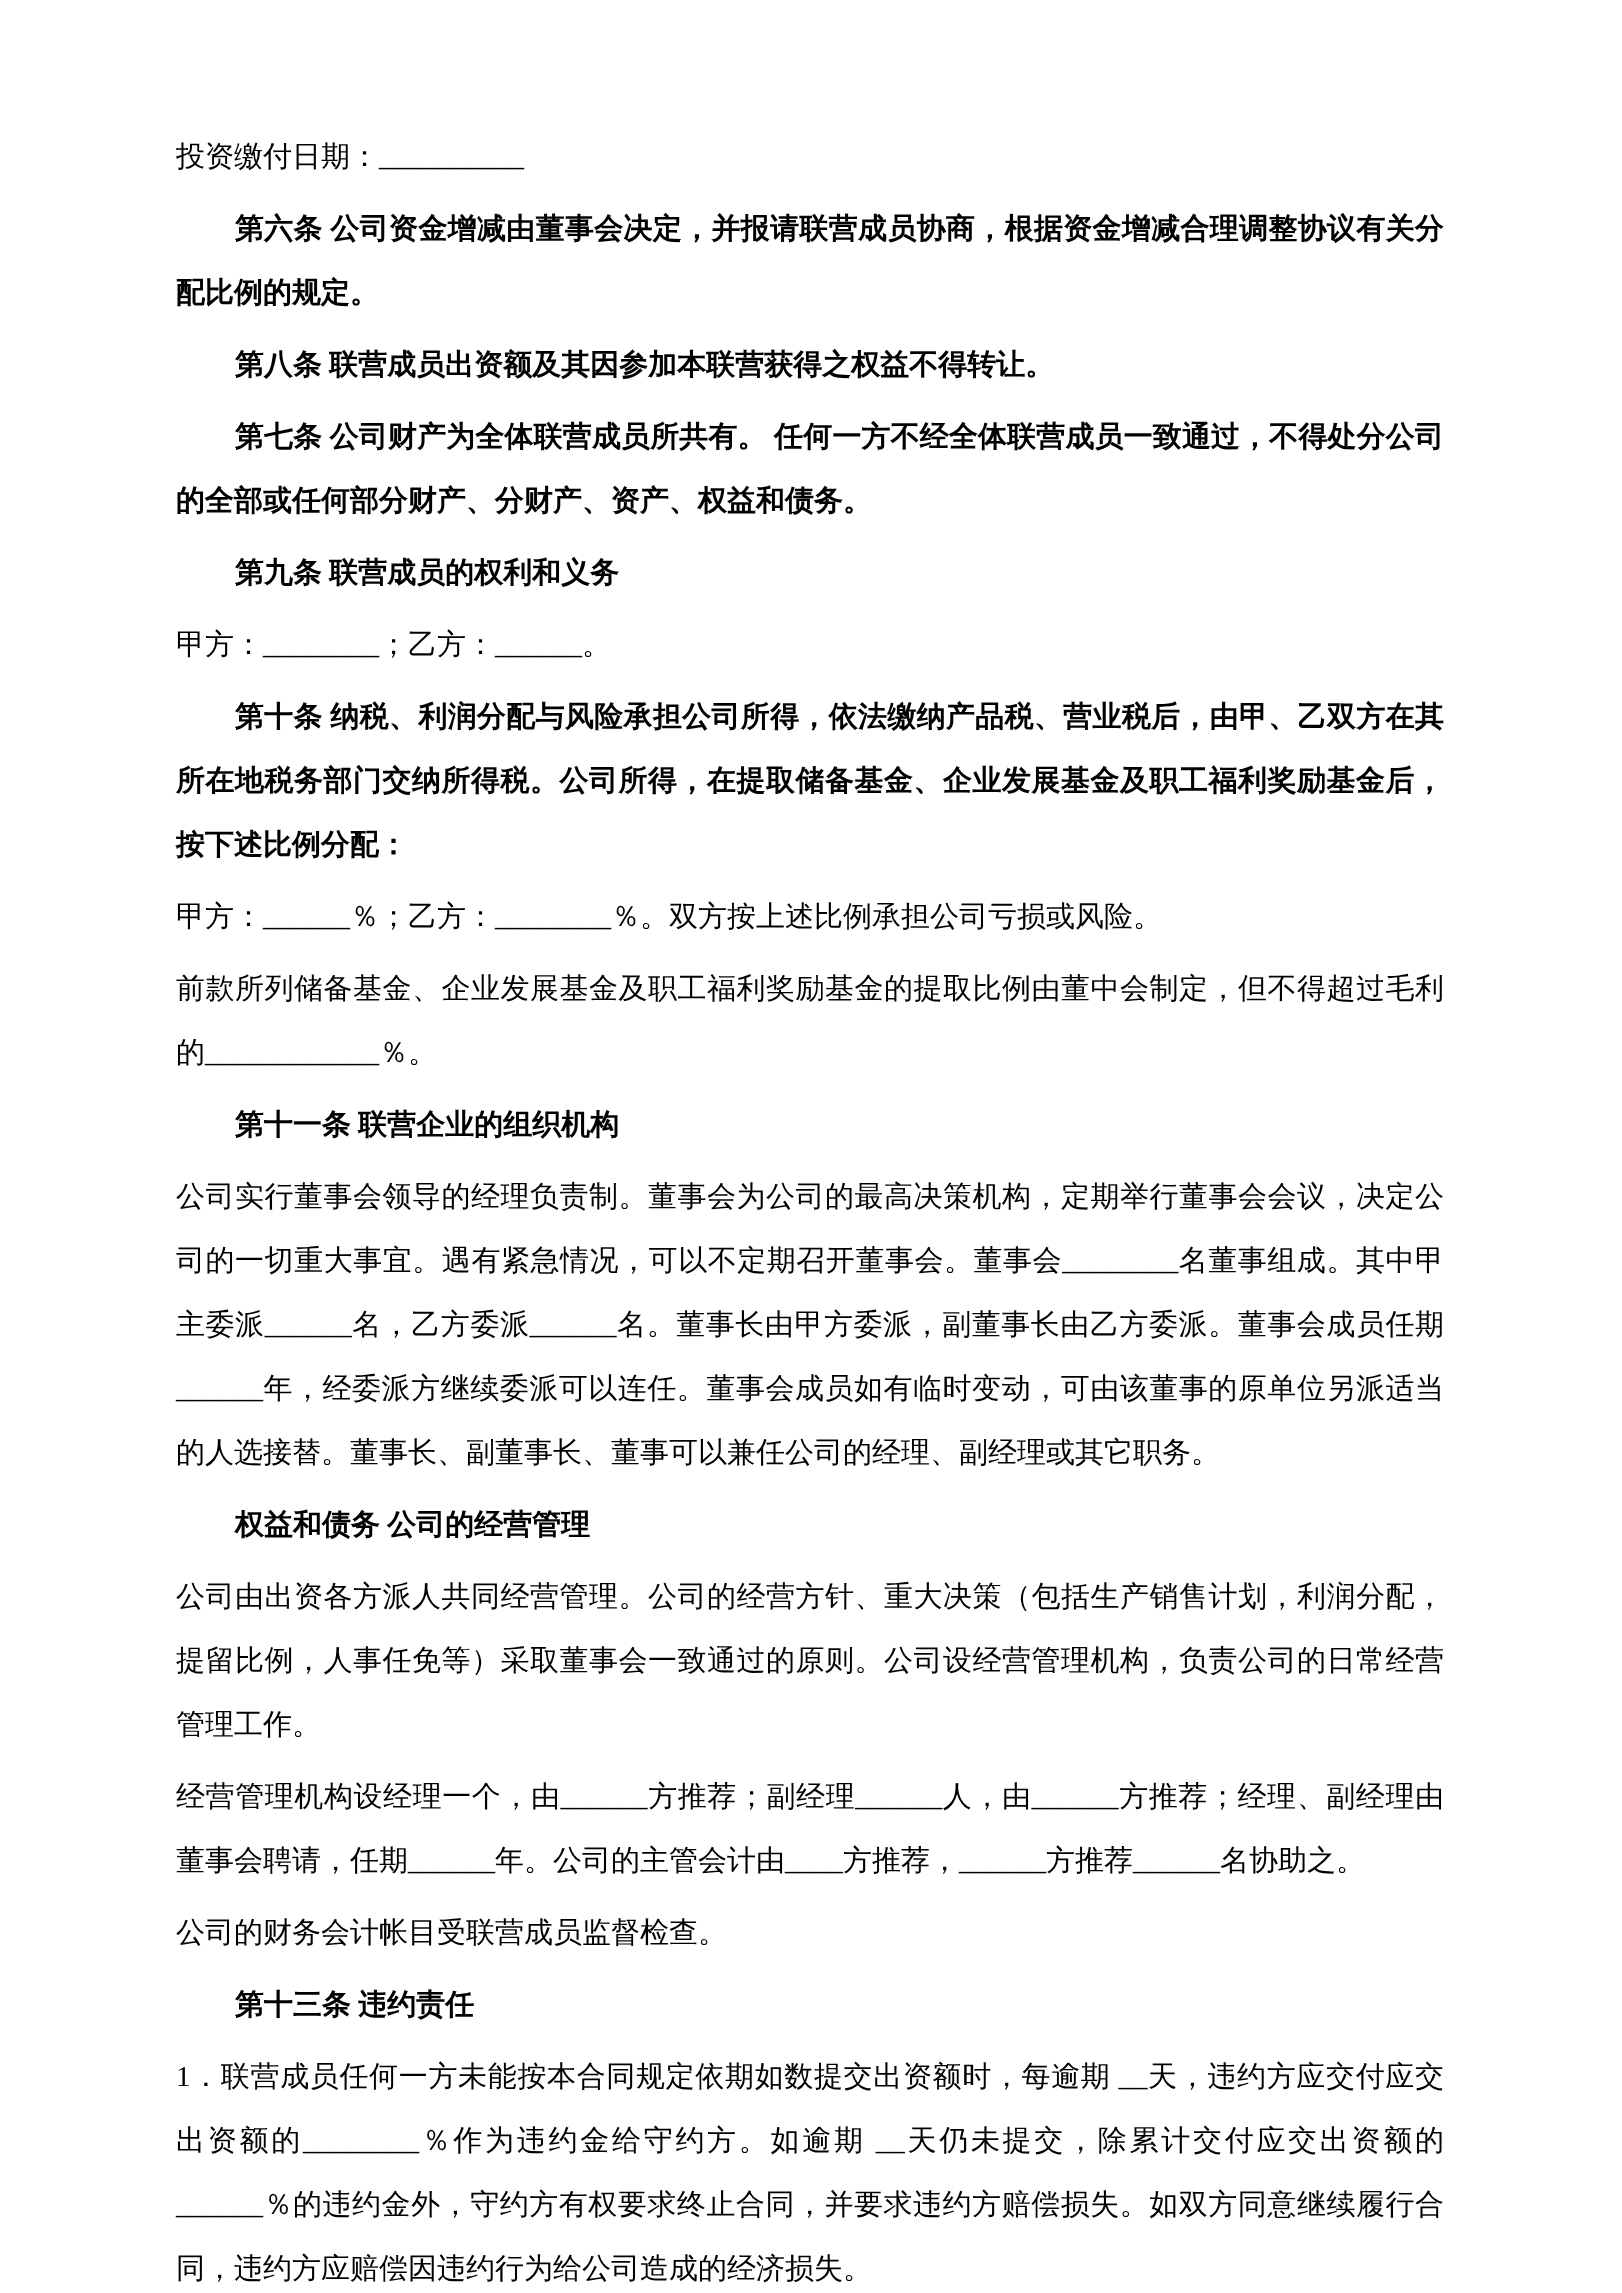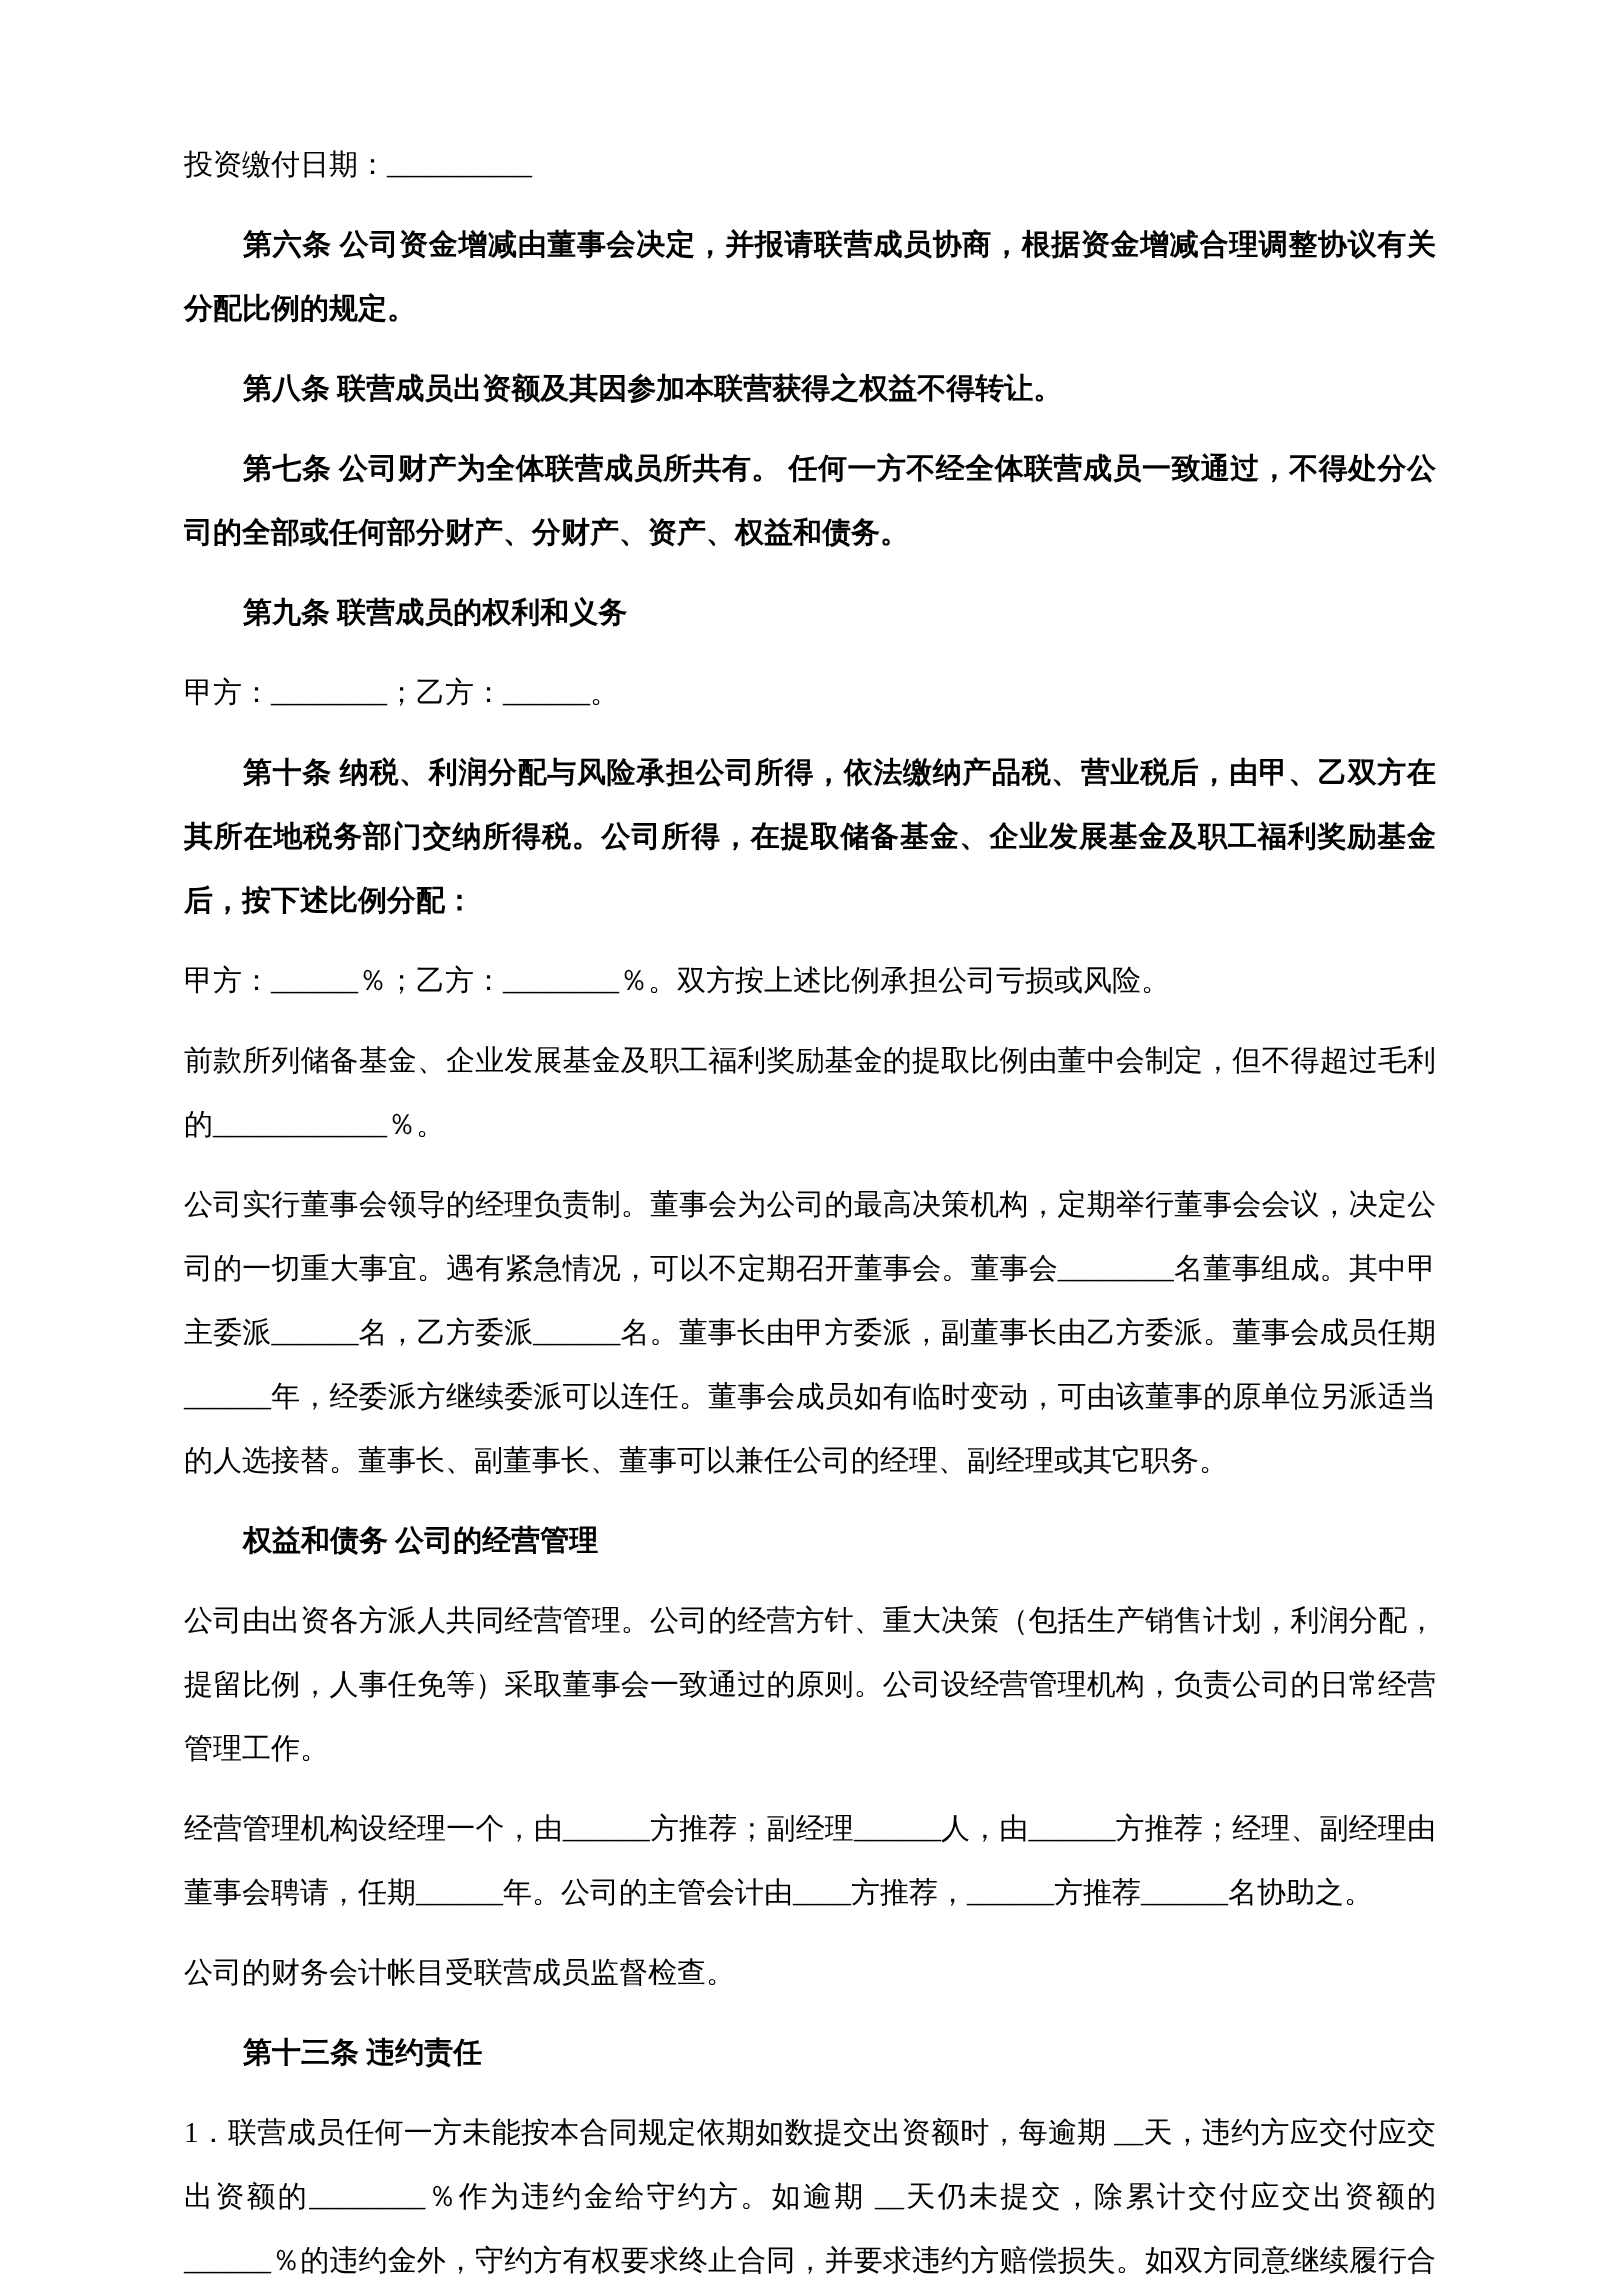--- a/index.html
+++ b/index.html
@@ -27,21 +27,21 @@
     top: 116px;
     width: 1284px;
     font-family: "Liberation Serif", "DejaVu Serif", serif;
     font-size: 29px;
     line-height: 64px;
     color: #000000;
     text-align: justify;
     letter-spacing: 0;
   }
   .para {
-    margin: 16px;
+    margin: 8px;
     padding: 0;
   }
   .para.indent {
     text-indent: 59px;
     font-weight: bold;
   }
 </style>
 </head>
 <body>
 
@@ -49,20 +49,21 @@
   <div class="content">
     <div class="para">投资缴付日期：__________</div>
     <div class="para indent">第六条 公司资金增减由董事会决定，并报请联营成员协商，根据资金增减合理调整协议有关分配比例的规定。</div>
     <div class="para indent">第八条 联营成员出资额及其因参加本联营获得之权益不得转让。</div>
     <div class="para indent">第七条 公司财产为全体联营成员所共有。 任何一方不经全体联营成员一致通过，不得处分公司的全部或任何部分财产、分财产、资产、权益和债务。</div>
     <div class="para indent">第九条 联营成员的权利和义务</div>
     <div class="para">甲方：________；乙方：______。</div>
     <div class="para indent">第十条 纳税、利润分配与风险承担公司所得，依法缴纳产品税、营业税后，由甲、乙双方在其所在地税务部门交纳所得税。公司所得，在提取储备基金、企业发展基金及职工福利奖励基金后，按下述比例分配：</div>
     <div class="para">甲方：______％；乙方：________％。双方按上述比例承担公司亏损或风险。</div>
     <div class="para">前款所列储备基金、企业发展基金及职工福利奖励基金的提取比例由董中会制定，但不得超过毛利的____________％。</div>
+    <div class="para indent">第十一条 联营企业的组织机构</div>
     <div class="para">公司实行董事会领导的经理负责制。董事会为公司的最高决策机构，定期举行董事会会议，决定公司的一切重大事宜。遇有紧急情况，可以不定期召开董事会。董事会________名董事组成。其中甲主委派______名，乙方委派______名。董事长由甲方委派，副董事长由乙方委派。董事会成员任期______年，经委派方继续委派可以连任。董事会成员如有临时变动，可由该董事的原单位另派适当的人选接替。董事长、副董事长、董事可以兼任公司的经理、副经理或其它职务。</div>
     <div class="para indent">权益和债务 公司的经营管理</div>
     <div class="para">公司由出资各方派人共同经营管理。公司的经营方针、重大决策（包括生产销售计划，利润分配，提留比例，人事任免等）采取董事会一致通过的原则。公司设经营管理机构，负责公司的日常经营管理工作。</div>
     <div class="para">经营管理机构设经理一个，由______方推荐；副经理______人，由______方推荐；经理、副经理由董事会聘请，任期______年。公司的主管会计由____方推荐，______方推荐______名协助之。</div>
     <div class="para">公司的财务会计帐目受联营成员监督检查。</div>
     <div class="para indent">第十三条 违约责任</div>
     <div class="para">1．联营成员任何一方未能按本合同规定依期如数提交出资额时，每逾期 __天，违约方应交付应交出资额的________％作为违约金给守约方。如逾期 __天仍未提交，除累计交付应交出资额的______％的违约金外，守约方有权要求终止合同，并要求违约方赔偿损失。如双方同意继续履行合同，违约方应赔偿因违约行为给公司造成的经济损失。</div>
     <div class="para">8．对不可抗力情况的处理：____________。</div>
   </div>
 </div>

